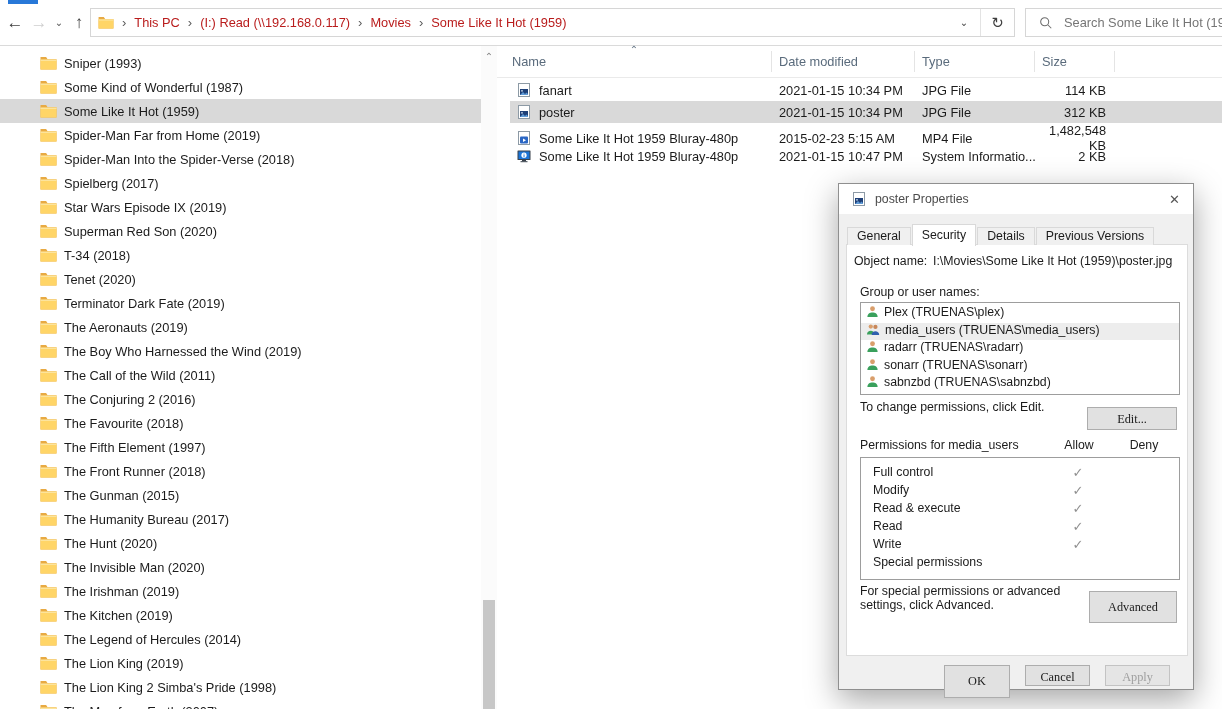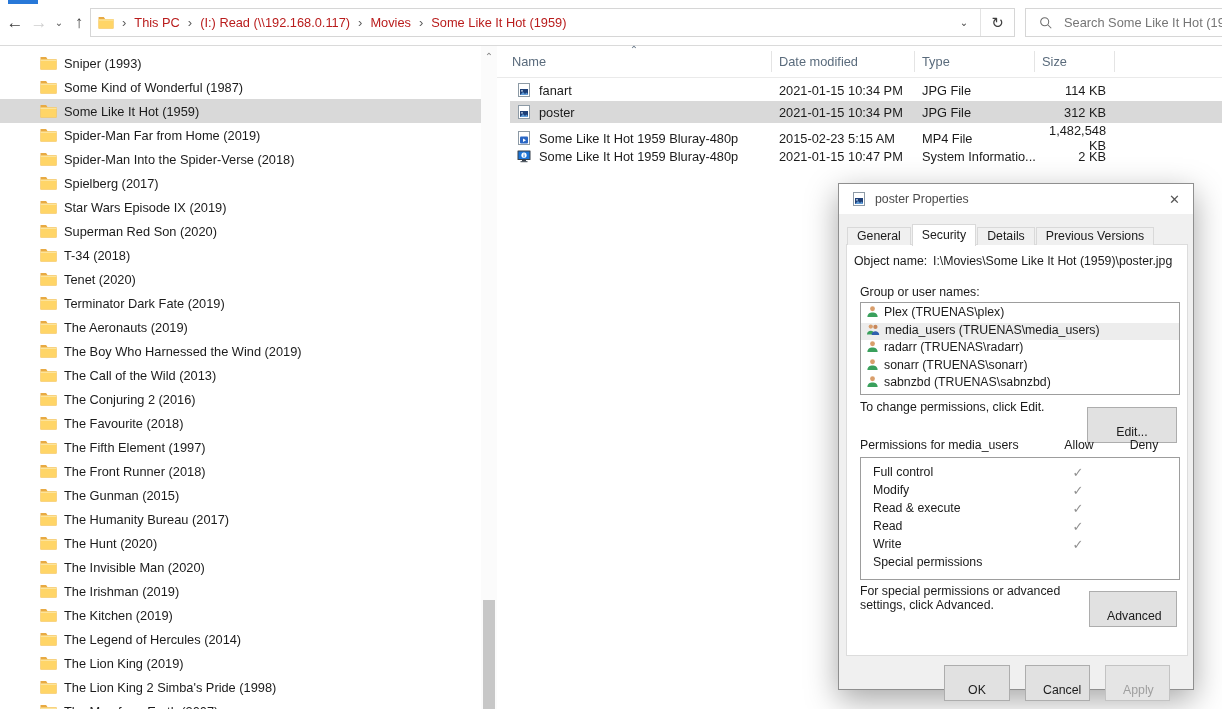--- a/index.html
+++ b/index.html
@@ -64,30 +64,30 @@
   .dlg-page{position:absolute;left:7px;top:60px;width:342px;height:412px;background:#fff;border:1px solid #dcdcdc;box-sizing:border-box}
   .obj-row{position:absolute;left:7px;top:9px;display:flex;white-space:nowrap}
   .obj-label{width:79px;flex:none}
   .grp-label{position:absolute;left:13px;top:40px}
   .users-box{position:absolute;left:13px;top:57px;width:320px;height:93px;border:1px solid #9d9d9d;background:#fff;box-sizing:border-box;padding-top:2px}
   .user-row{height:17.5px;display:flex;padding-left:5px;gap:5px}
   .user-row.selected{background:#ededed}
   .user-ico{display:flex;flex:none}
   .user-label{white-space:nowrap}
   .edit-hint{position:absolute;left:13px;top:155px}
-  .btn{position:absolute;font-family:Liberation Sans, sans-serif;font-size:inherit;background:#e1e1e1;border:1px solid #adadad;color:#1b1b1b;padding:17px;box-sizing:border-box}
+  .btn{position:absolute;font-family:Liberation Serif, serif;font-size:inherit;background:#e1e1e1;border:1px solid #adadad;color:#1b1b1b;padding:4px;box-sizing:border-box}
   .edit-btn{left:240px;top:162px;width:90px;height:23px}
   .perm-header{position:absolute;left:13px;top:193px;width:320px;display:grid;grid-template-columns:1fr 58px 72px}
   .ph-allow,.ph-deny{text-align:center}
   .perm-box{position:absolute;left:13px;top:212px;width:320px;height:123px;border:1px solid #9d9d9d;background:#fff;box-sizing:border-box;padding-top:5px}
   .perm-row{display:grid;grid-template-columns:1fr 58px 72px;height:18px;align-items:center}
   .perm-name{padding-left:12px}
   .perm-allow,.perm-deny{text-align:center;color:#8f8f8f;font-size:13px}
   .adv-hint{position:absolute;left:13px;top:340px;width:240px;line-height:13.5px}
-  .adv-btn{left:242px;top:346px;width:88px;height:22px}
+  .adv-btn{left:242px;top:346px;width:88px;height:32px}
   .ok-btn{left:105px;top:481px;width:66px;height:33px}
   .cancel-btn{left:186px;top:481px;width:65px;height:21px}
   .apply-btn{left:266px;top:481px;width:65px;height:21px;color:#9f9f9f;border-color:#c3c3c3;background:#e5e5e5}
 </style>
 </head>
 <body>
 
 <div class="screen">
   <div class="accent"></div>
 
@@ -283,21 +283,21 @@
       </div>
 
       <div class="tree-item">
         <span class="tree-folder">
           <svg width="17" height="14" viewBox="0 0 17 14">
             <path d="M0.5 1h5.6l1.5 2.2h8.9V13.5H0.5z" fill="#e8aa43"></path>
             <path d="M0.5 3.6h16v9.9h-16z" fill="#ffd567"></path>
             <path d="M0.5 3.6h16v1.4h-16z" fill="#fce49d"></path>
           </svg>
         </span>
-        <span class="tree-label">The Call of the Wild (2013)</span>
+        <span class="tree-label">The Call of the Wild (2011)</span>
       </div>
 
       <div class="tree-item">
         <span class="tree-folder">
           <svg width="17" height="14" viewBox="0 0 17 14">
             <path d="M0.5 1h5.6l1.5 2.2h8.9V13.5H0.5z" fill="#e8aa43"></path>
             <path d="M0.5 3.6h16v9.9h-16z" fill="#ffd567"></path>
             <path d="M0.5 3.6h16v1.4h-16z" fill="#fce49d"></path>
           </svg>
         </span>

